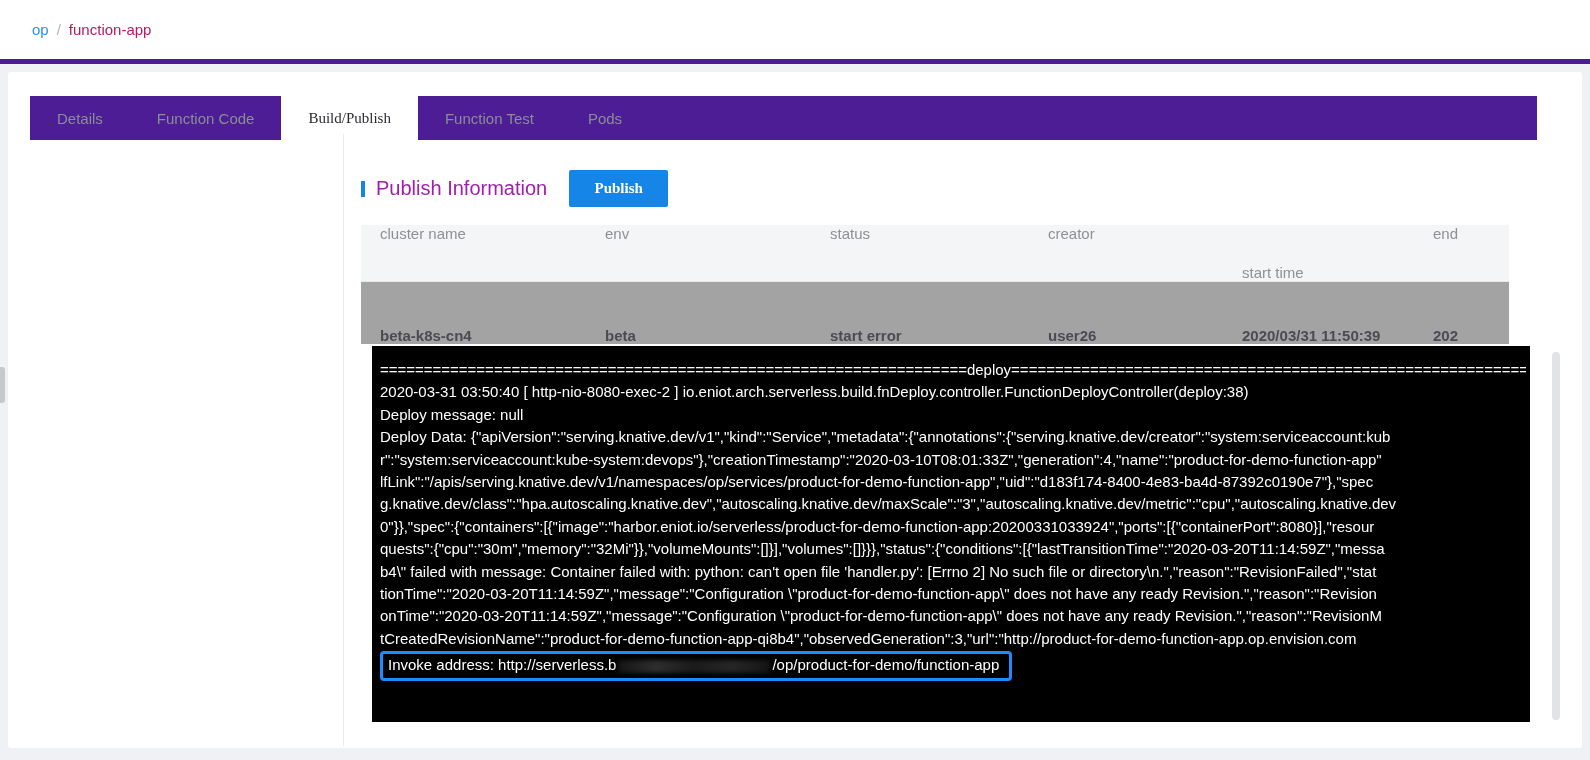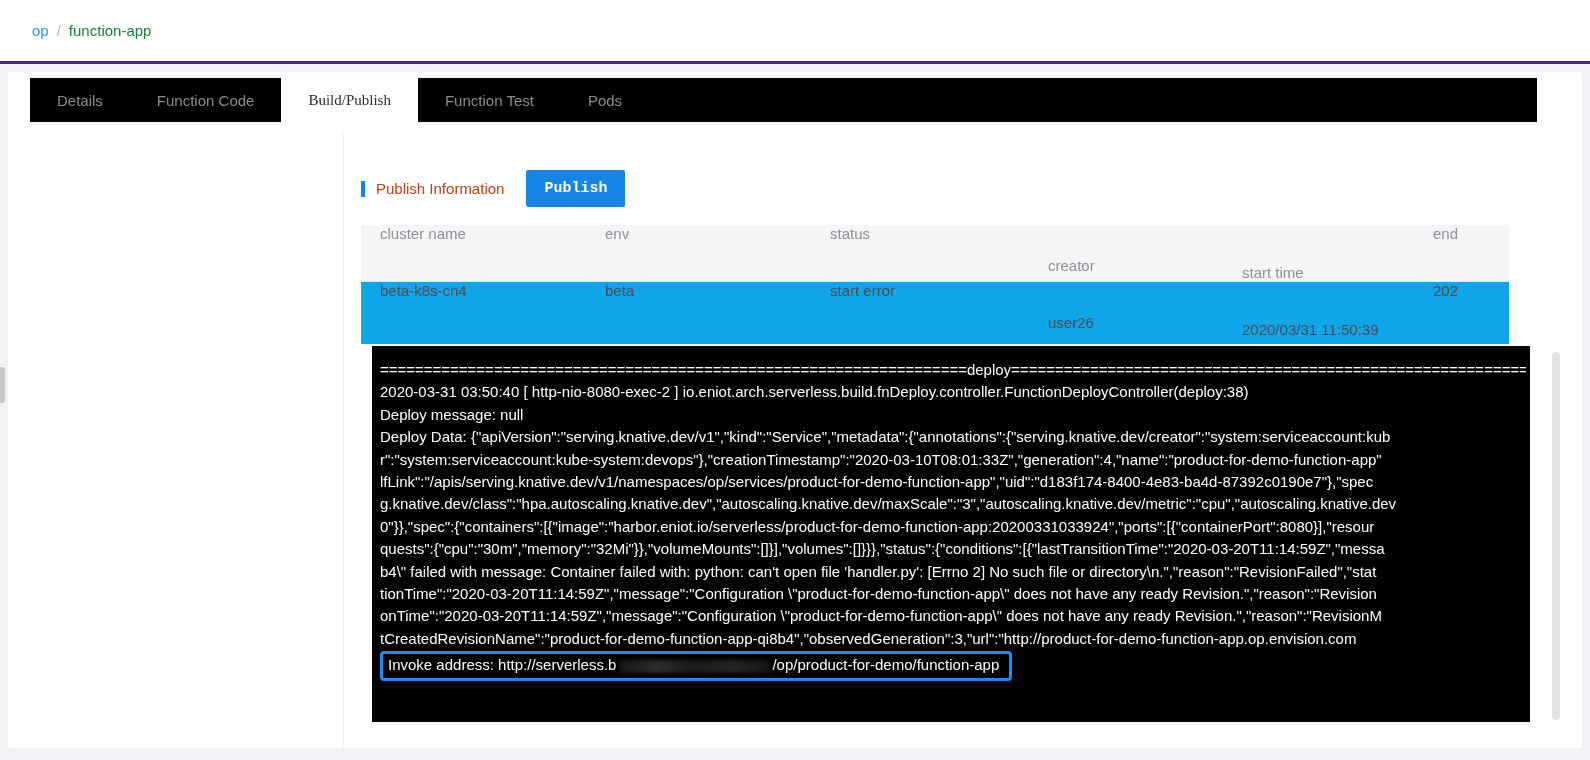--- a/index.html
+++ b/index.html
@@ -1,48 +1,48 @@
 <!DOCTYPE html>
 <html><head>
 <meta charset="utf-8">
 <style>
   * { margin:0; padding:0; box-sizing:border-box; }
   html,body { width:1590px; height:760px; background:#eff1f4; font-family:"Liberation Sans", sans-serif; overflow:hidden; }
   body { position:relative; }
 
   
-  .topbar { position:absolute; left:0; top:0; width:1590px; height:64px; background:#ffffff; border-bottom:3px solid #4c1d95; display:flex; align-items:center; padding-left:32px; }
+  .topbar { position:absolute; left:0; top:0; width:1590px; height:64px; background:#ffffff; border-bottom:5px solid #4c1d95; display:flex; align-items:center; padding-left:32px; }
   .breadcrumb { font-size:15px; display:flex; align-items:center; gap:8px; }
   .crumb-link { color:#2196f3; cursor:pointer; }
   .crumb-sep { color:#b3b5bb; }
-  .crumb-current { color:#15803d; }
+  .crumb-current { color:#be185d; }
 
   
   .card { position:absolute; left:8px; top:72px; width:1574px; height:676px; background:#ffffff; border-radius:3px; }
 
   
-  .tabbar { position:absolute; left:22px; top:6px; width:1507px; height:44px; background:#000000; display:flex; }
+  .tabbar { position:absolute; left:22px; top:24px; width:1507px; height:44px; background:#4c1d95; display:flex; }
   .tab { height:44px; padding:0 27px; display:flex; align-items:center; font-size:15px; color:#8c8d93; cursor:pointer; white-space:nowrap; }
   .tab.active { background:#ffffff; color:#2a2b31;font-family:Liberation Serif, serif; }
 
   
   .v-divider { position:absolute; left:335px; top:62px; width:1px; height:612px; background:#eaebef; }
 
   
   .section-header { position:absolute; left:353px; top:98px; display:flex; align-items:center; }
   .accent-bar { width:4px; height:16px; background:#1585e8; margin-right:11px; }
-  .section-title { font-size:15px; color:#c2410c; }
-  .publish-btn { margin-left:22px; width:99px; height:37px; background:#1585e8; border:none; border-radius:2px; color:#ffffff; font-size:15px; font-weight:bold; font-family:Liberation Mono, monospace; cursor:pointer; }
+  .section-title { font-size:20px; color:#a21caf; }
+  .publish-btn { margin-left:22px; width:99px; height:37px; background:#1585e8; border:none; border-radius:2px; color:#ffffff; font-size:15px; font-weight:bold; font-family:Liberation Serif, serif; cursor:pointer; }
 
   
   .table { position:absolute; left:353px; top:153px; width:1148px; overflow:hidden; }
   .thead { height:57px; background:#f4f5f7; display:flex; align-items:flex-start; color:#8f9095; font-size:15px; border-bottom:1px solid #e9eaee; }
-  .trow { height:62px; display:flex; align-items:flex-start; color:#4b4c52; font-size:15px; background:#0ea5e9; }
+  .trow { height:62px; display:flex; align-items:flex-end; color:#4b4c52; font-size:15px; background:#a3a3a3;font-weight:bold; }
   .cell { padding-left:19px; white-space:nowrap; overflow:hidden; flex:none; }
-  .c0 { width:225px; } .c1 { width:225px; } .c2 { width:218px; } .c3 { width:194px;margin-top:32px; } .c4 { width:191px;margin-top:39px; } .c5 { width:95px; }
+  .c0 { width:225px; } .c1 { width:225px; } .c2 { width:218px; } .c3 { width:194px; } .c4 { width:191px;margin-top:39px; } .c5 { width:95px; }
 
   
   .terminal { position:absolute; left:364px; top:274px; width:1158px; height:376px; background:#000000; color:#ffffff; font-size:15px; line-height:22.4px; padding:13px 0 0 8px; overflow:hidden; }
   .tline { white-space:pre; overflow:hidden; height:22.4px; width:1146px; }
   .invoke-box { display:inline-flex; align-items:center; border:3px solid #1a8cff; border-radius:4px; padding:0 10px 2px 5px; margin-top:1px; max-width:1140px; white-space:pre; }
   .redacted { display:inline-block; width:152px; height:13px; margin:2px 2px 0 2px; border-radius:2px; background:linear-gradient(90deg,#141414,#2e2e2e 25%,#1a1a1a 50%,#262626 75%,#141414); filter:blur(2px); vertical-align:middle; }
 
   
   .v-scrollbar { position:absolute; left:1552px; top:352px; width:8px; height:368px; background:#e2e3e7; border-radius:4px; }
   .left-scroll-fragment { position:absolute; left:0; top:367px; width:5px; height:36px; background:#c7c8cc; border-radius:0 3px 3px 0; }

